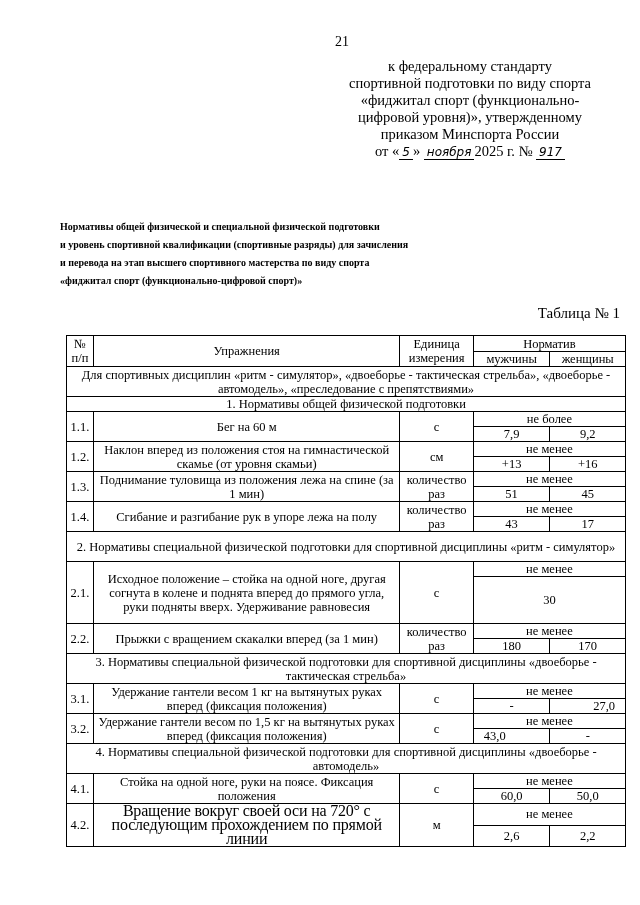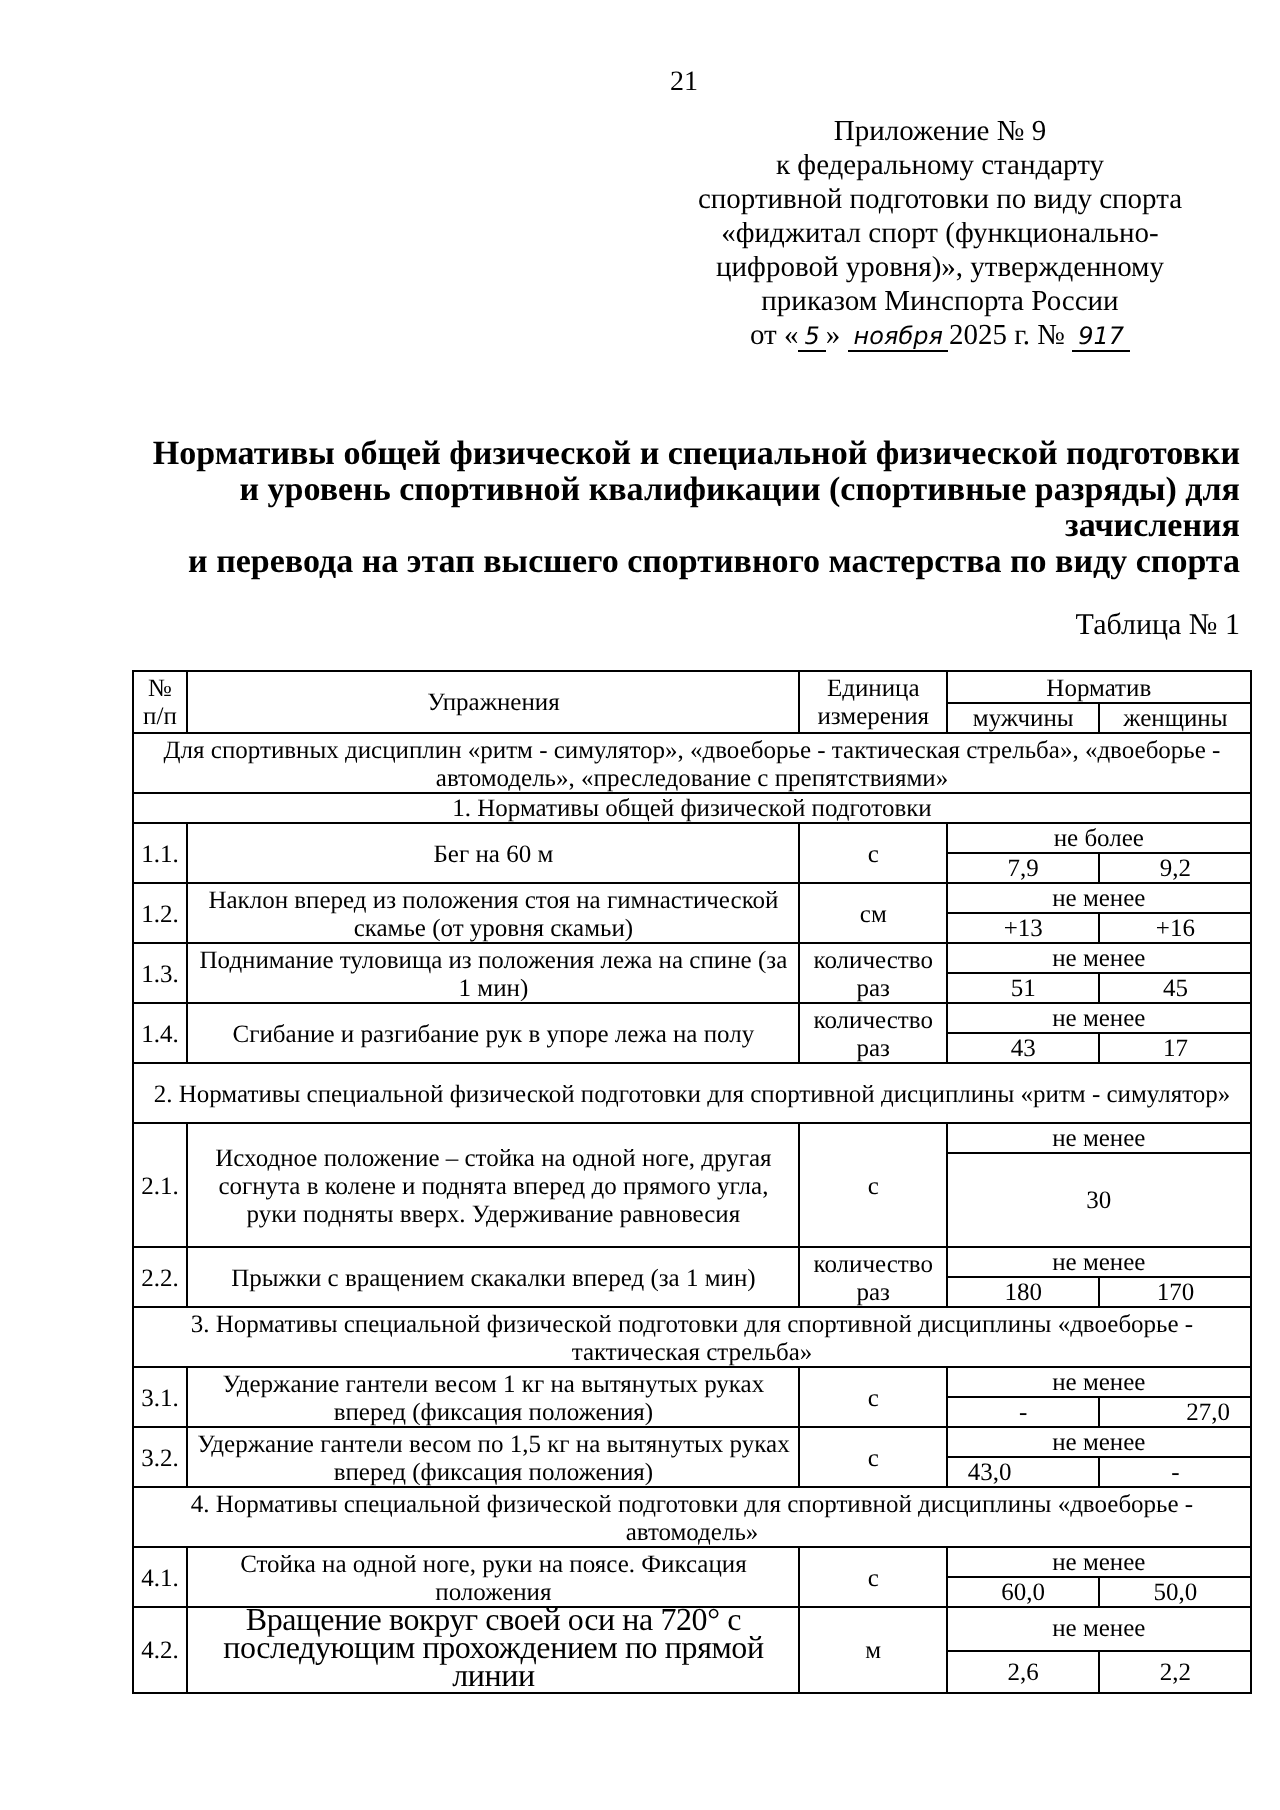--- a/index.html
+++ b/index.html
@@ -3,57 +3,57 @@
 <meta charset="utf-8">
 <style>
   html, body { margin:0; padding:0; background:#fff; }
   body { width:640px; height:905px; position:relative; overflow:hidden;
          font-family:"Liberation Serif", serif; color:#000; }
   .page-num { position:absolute; left:335px; top:34px; font-size:14px; }
   .appendix { position:absolute; left:345px; top:58px; width:250px; text-align:center;
               font-size:14.5px; line-height:17px; }
   .appendix .u { display:inline-block; border-bottom:1px solid #000; font-family:"DejaVu Sans", sans-serif;
                  font-size:12px; font-style:italic; padding:0 3px; line-height:14px; }
-  .title { position:absolute; left:60px; top:218px; width:560px; text-align:right;
-           font-weight:bold; font-size:17px; line-height:18px; }
+  .title { position:absolute; left:60px; top:218px; width:560px; text-align:left;
+           font-weight:bold; font-size:10px; line-height:18px; }
   .table-label { position:absolute; right:20px; top:305px; font-size:15px; }
   table.norms { position:absolute; left:66px; top:335px; width:560px; border-collapse:collapse;
                 font-size:12.5px; line-height:14px; table-layout:fixed; }
   table.norms td { border:1px solid #000; padding:0 2px; text-align:center; vertical-align:middle; }
   .c-no { width:25px; }
   .c-ex { width:284px; }
   .c-unit { width:68px; }
   .c-m { width:71px; }
   .c-w { width:70px; }
   tr.h15 td { height:14px; }
   tr.h16 td { height:15px; }
 </style>
 </head>
 <body>
 
 <div class="page-num">21</div>
 
 <div class="appendix">
-  <div>Приложение № 9</div>
   <div>к федеральному стандарту</div>
   <div>спортивной подготовки по виду спорта</div>
   <div>«фиджитал спорт (функционально-</div>
   <div>цифровой уровня)», утвержденному</div>
   <div>приказом Минспорта России</div>
   <div>
     <span>от «</span><span class="u">5</span><span>»</span>
     <span class="u">ноября</span><span>2025 г. №</span>
     <span class="u">917</span>
   </div>
 </div>
 
 <div class="title">
   <div>Нормативы общей физической и специальной физической подготовки</div>
   <div>и уровень спортивной квалификации (спортивные разряды) для зачисления</div>
   <div>и перевода на этап высшего спортивного мастерства по виду спорта</div>
+  <div>«фиджитал спорт (функционально-цифровой спорт)»</div>
 </div>
 
 <div class="table-label">Таблица № 1</div>
 
 <table class="norms">
   <colgroup>
     <col class="c-no">
       <col class="c-ex">
       <col class="c-unit">
       <col class="c-m">

